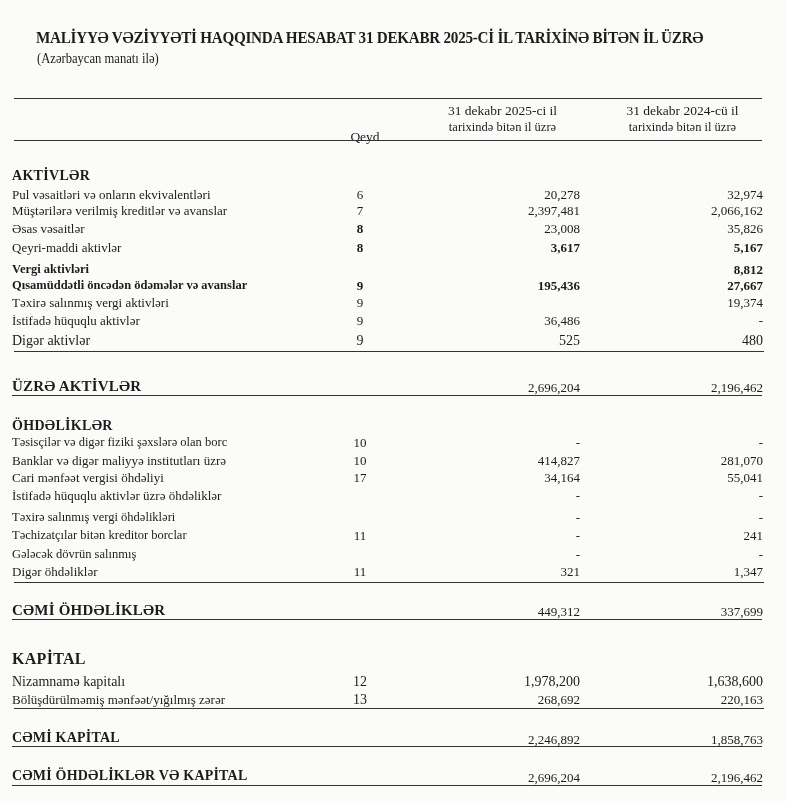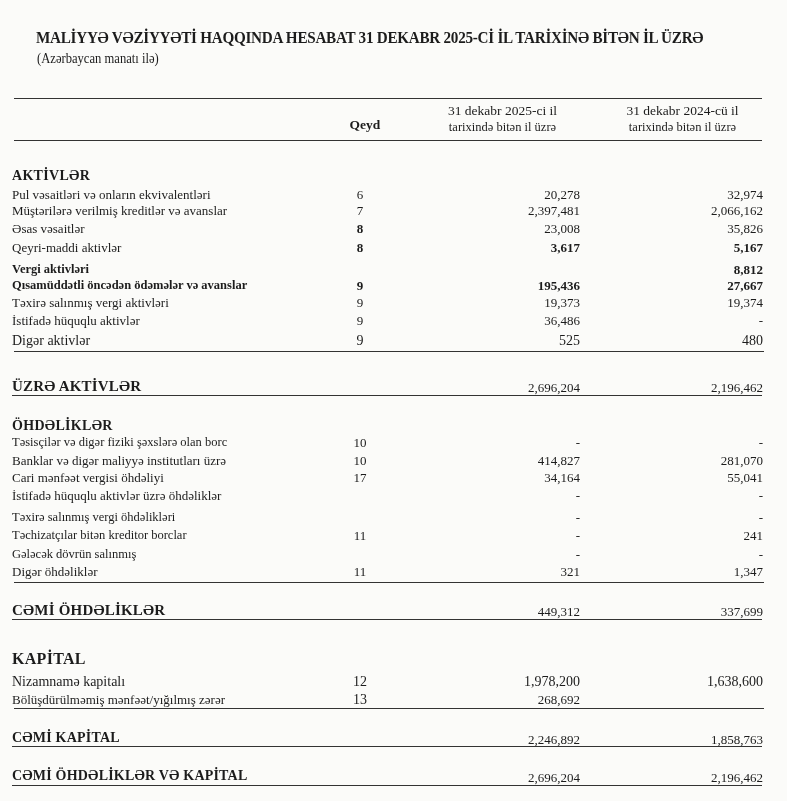--- a/index.html
+++ b/index.html
@@ -36,21 +36,21 @@
   .uline { position: absolute; height: 0; border-top: 1.3px solid #333; }
 </style>
 </head>
 <body>
 
 <div class="title">MALİYYƏ VƏZİYYƏTİ HAQQINDA HESABAT 31 DEKABR 2025-Cİ İL TARİXİNƏ BİTƏN İL ÜZRƏ</div>
 <div class="subtitle">(Azərbaycan manatı ilə)</div>
 
 <div class="hline" style="top:98px;"></div>
 
-<div class="hdr" style="left:340px; top:116px; width:50px;font-weight:bold;">Qeyd</div>
+<div class="hdr" style="left:340px; top:128px; width:50px;">Qeyd</div>
 <div class="hdr" style="left:415px; top:102px; width:175px;">
   <div>31 dekabr 2025-ci il</div>
   <div class="small">tarixində bitən il üzrə</div>
 </div>
 <div class="hdr" style="left:595px; top:102px; width:175px;">
   <div>31 dekabr 2024-cü il</div>
   <div class="small">tarixində bitən il üzrə</div>
 </div>
 
 <div class="hline" style="top:140px;"></div>
@@ -89,21 +89,20 @@
 </div>
 <div class="row bold" style="top:278px;">
   <span class="label" style="font-size:12.5px;">Qısamüddətli öncədən ödəmələr və avanslar</span>
   <span class="note">9</span>
   <span class="v1">195,436</span>
   <span class="v2">27,667</span>
 </div>
 <div class="row" style="top:295px;">
   <span class="label">Təxirə salınmış vergi aktivləri</span>
   <span class="note">9</span>
-  <span class="v1">19,373</span>
   <span class="v2">19,374</span>
 </div>
 <div class="row" style="top:313px;">
   <span class="label">İstifadə hüquqlu aktivlər</span>
   <span class="note">9</span>
   <span class="v1">36,486</span>
   <span class="v2">-</span>
 </div>
 <div class="row" style="top:333px;">
   <span class="label" style="font-size:14px;">Digər aktivlər</span>
@@ -184,20 +183,21 @@
 <div class="row" style="top:674px;">
   <span class="label" style="font-size:14px;">Nizamnamə kapitalı</span>
   <span class="note" style="font-size:14px;">12</span>
   <span class="v1" style="font-size:14px;">1,978,200</span>
   <span class="v2" style="font-size:14px;">1,638,600</span>
 </div>
 <div class="row" style="top:692px;">
   <span class="label">Bölüşdürülməmiş mənfəət/yığılmış zərər</span>
   <span class="note" style="font-size:14px;">13</span>
   <span class="v1">268,692</span>
+  <span class="v2">220,163</span>
 </div>
 <div class="hline" style="top:708px; width:750px;"></div>
 
 <div class="total" style="top:730px;">
   <span class="label" style="font-size:14px;">CƏMİ KAPİTAL</span>
   <span class="v1">2,246,892</span>
   <span class="v2">1,858,763</span>
 </div>
 <div class="uline" style="top:746px; left:12px; width:750px;"></div>
 

